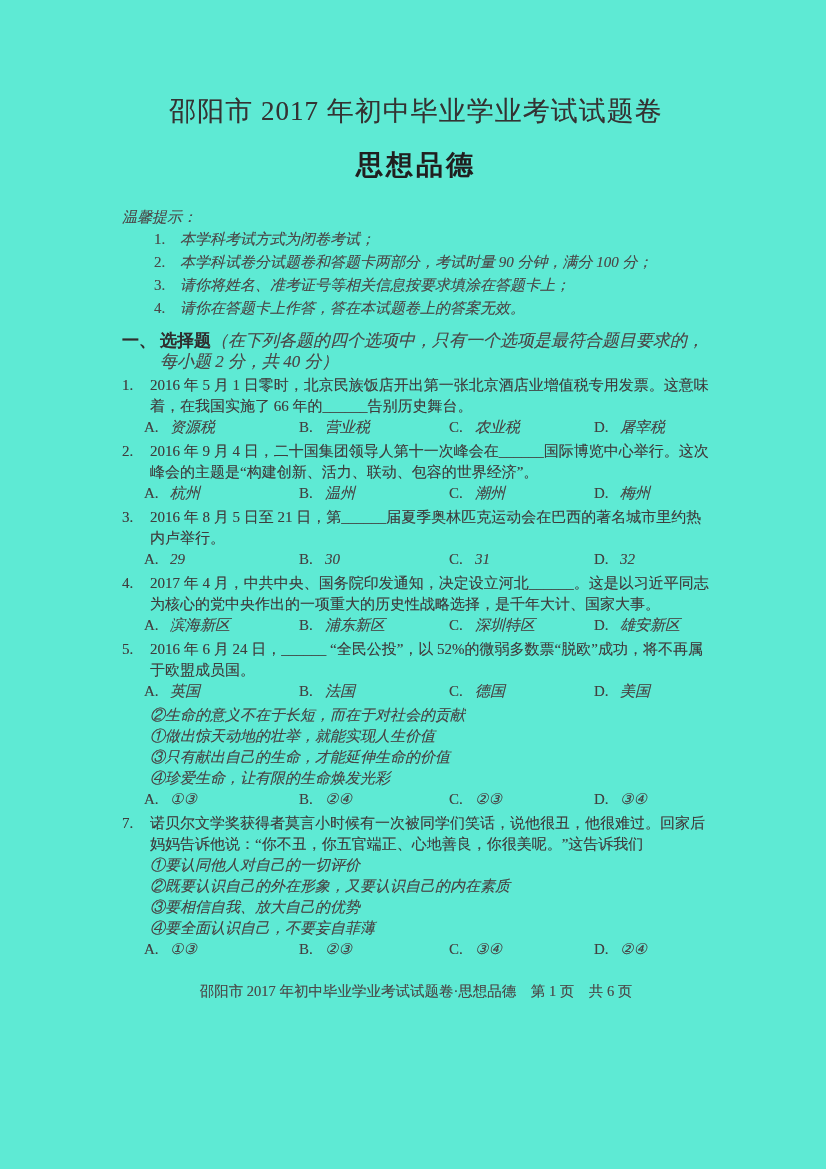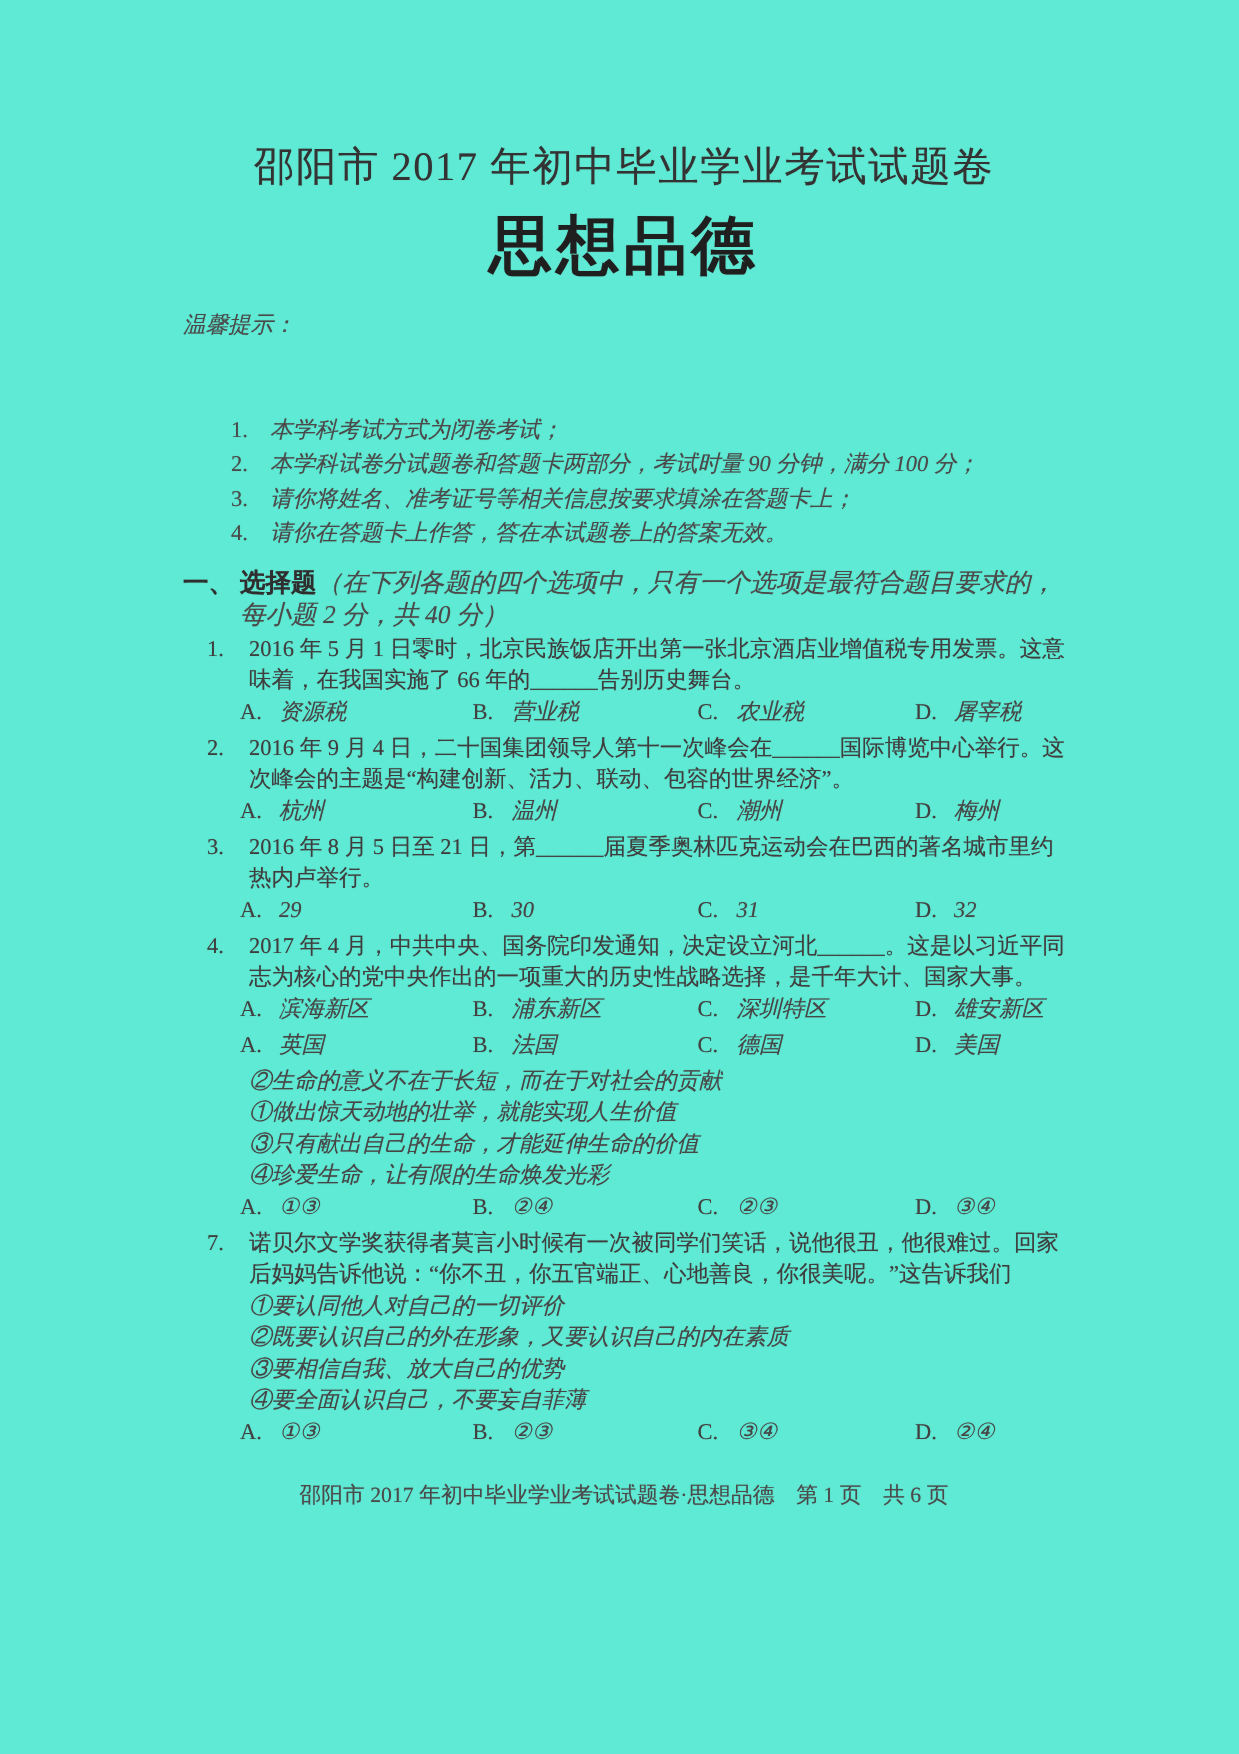--- a/index.html
+++ b/index.html
@@ -24,36 +24,36 @@
   
   .exam-title {
     text-align: center;
     font-size: 27px;
     line-height: 34px;
     letter-spacing: 1px;
     color: #333333;
   }
   .subject-title {
     text-align: center;
-    font-size: 42px;
+    font-size: 27px;
     line-height: 46px;
     margin-top: 14px;
     font-weight: 700;
     letter-spacing: 3px;
     color: #1f1f1f;
   }
 
   
   .notice { margin-top: 18px; font-size: 15px; }
   .notice-label {
     font-style: italic;
     line-height: 22px;
     color: #4a4a4a;
   }
-  .notice-items { padding-left: 32px; margin-top: 48px; }
+  .notice-items { padding-left: 32px; }
   .notice-item {
     font-style: italic;
     line-height: 23px;
     color: #4a4a4a;
     padding-left: 26px;
   }
   .notice-item .n-num {
     display: inline-block;
     width: 26px;
     margin-left: -26px;
@@ -70,21 +70,21 @@
   .section-heading .sec-num,
   .section-heading .sec-title { font-weight: 700; color: #2e2e2e; }
   .section-heading .sec-num {
     display: inline-block;
     width: 38px;
     margin-left: -38px;
   }
   .section-heading .sec-desc { font-style: italic; color: #4a4a4a; }
 
   
-  .question { margin-top: 3px; font-size: 15px; margin-left: 16px; }
+  .question { margin-top: 3px; font-size: 15px; }
   .stem {
     line-height: 21px;
     padding-left: 28px;
     color: #3e3e3e;
   }
   .q-num {
     display: inline-block;
     width: 28px;
     margin-left: -28px;
   }
@@ -169,20 +169,21 @@
       <p class="stem"><span class="q-num">4.</span><span>2017 年 4 月，中共中央、国务院印发通知，决定设立河北______。这是以习近平同志为核心的党中央作出的一项重大的历史性战略选择，是千年大计、国家大事。</span></p>
       <div class="opts">
         <span class="opt"><span class="opt-label">A.</span><span class="opt-text">滨海新区</span></span>
         <span class="opt"><span class="opt-label">B.</span><span class="opt-text">浦东新区</span></span>
         <span class="opt"><span class="opt-label">C.</span><span class="opt-text">深圳特区</span></span>
         <span class="opt"><span class="opt-label">D.</span><span class="opt-text">雄安新区</span></span>
       </div>
     </div>
 
     <div class="question">
+      <p class="stem"><span class="q-num">5.</span><span>2016 年 6 月 24 日，______ “全民公投”，以 52%的微弱多数票“脱欧”成功，将不再属于欧盟成员国。</span></p>
       <div class="opts">
         <span class="opt"><span class="opt-label">A.</span><span class="opt-text">英国</span></span>
         <span class="opt"><span class="opt-label">B.</span><span class="opt-text">法国</span></span>
         <span class="opt"><span class="opt-label">C.</span><span class="opt-text">德国</span></span>
         <span class="opt"><span class="opt-label">D.</span><span class="opt-text">美国</span></span>
       </div>
     </div>
 
     <div class="question">
       <div class="statement">②生命的意义不在于长短，而在于对社会的贡献</div>

